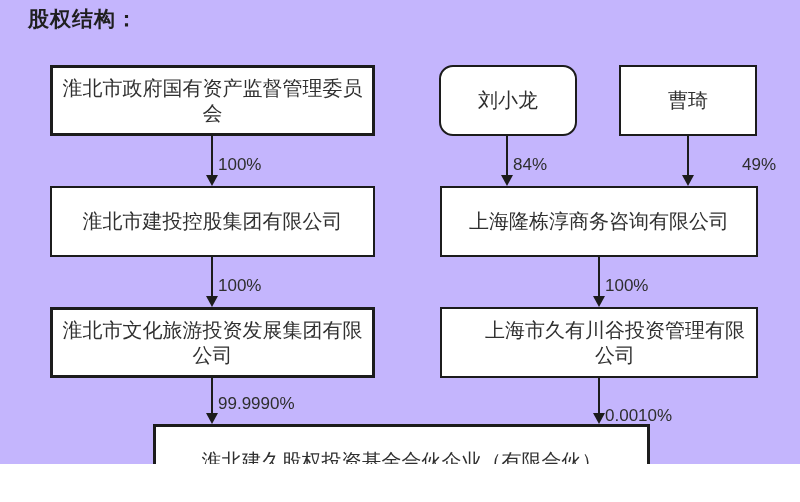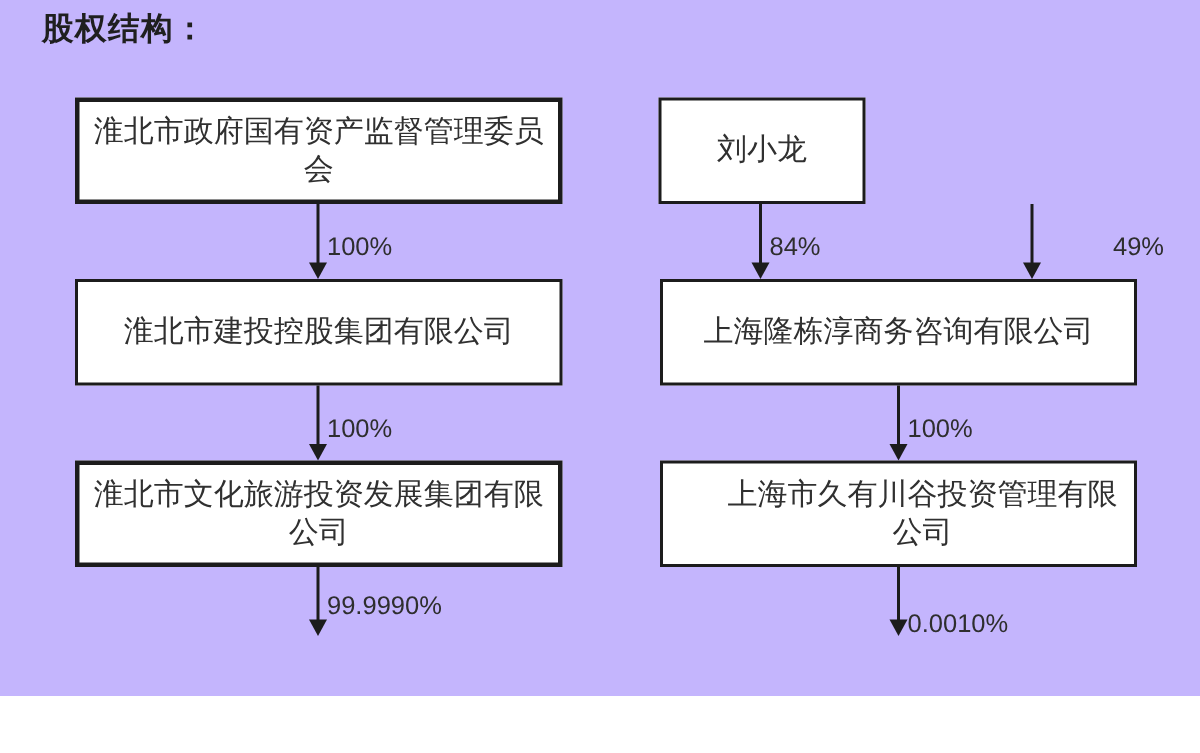--- a/index.html
+++ b/index.html
@@ -41,38 +41,44 @@
 </head>
 <body>
 
 <div class="page">
 
   <h2 class="title">股权结构：</h2>
 
   <div class="node thick" style="left:50px;top:65px;width:325px;height:71px;">
     <span>淮北市政府国有资产监督管理委员会</span>
   </div>
-  <div class="node" style="left:439px;top:65px;width:138px;height:71px;">
+  <div class="node" style="left:439px;top:65px;width:138px;height:71px;border-radius:14px;">
     <span>刘小龙</span>
+  </div>
+  <div class="node" style="left:619px;top:65px;width:138px;height:71px;">
+    <span>曹琦</span>
   </div>
 
   <div class="node" style="left:50px;top:186px;width:325px;height:71px;">
     <span>淮北市建投控股集团有限公司</span>
   </div>
   <div class="node" style="left:440px;top:186px;width:318px;height:71px;">
     <span>上海隆栋淳商务咨询有限公司</span>
   </div>
 
   <div class="node thick" style="left:50px;top:307px;width:325px;height:71px;">
     <span>淮北市文化旅游投资发展集团有限公司</span>
   </div>
   <div class="node" style="left:440px;top:307px;width:318px;height:71px;padding-left:36px;">
     <span>上海市久有川谷投资管理有限公司</span>
   </div>
 
+  <div class="node thick" style="left:153px;top:424px;width:497px;height:74px;">
+    <span>淮北建久股权投资基金合伙企业（有限合伙）</span>
+  </div>
 
   <div>
     <div class="vline" style="left:211px;top:136px;height:42px;"></div>
     <div class="ahead" style="left:206px;top:175px;"></div>
     <span class="pct" style="left:218px;top:155px;">100%</span>
   </div>
 
   <div>
     <div class="vline" style="left:506px;top:136px;height:42px;"></div>
     <div class="ahead" style="left:501px;top:175px;"></div>

